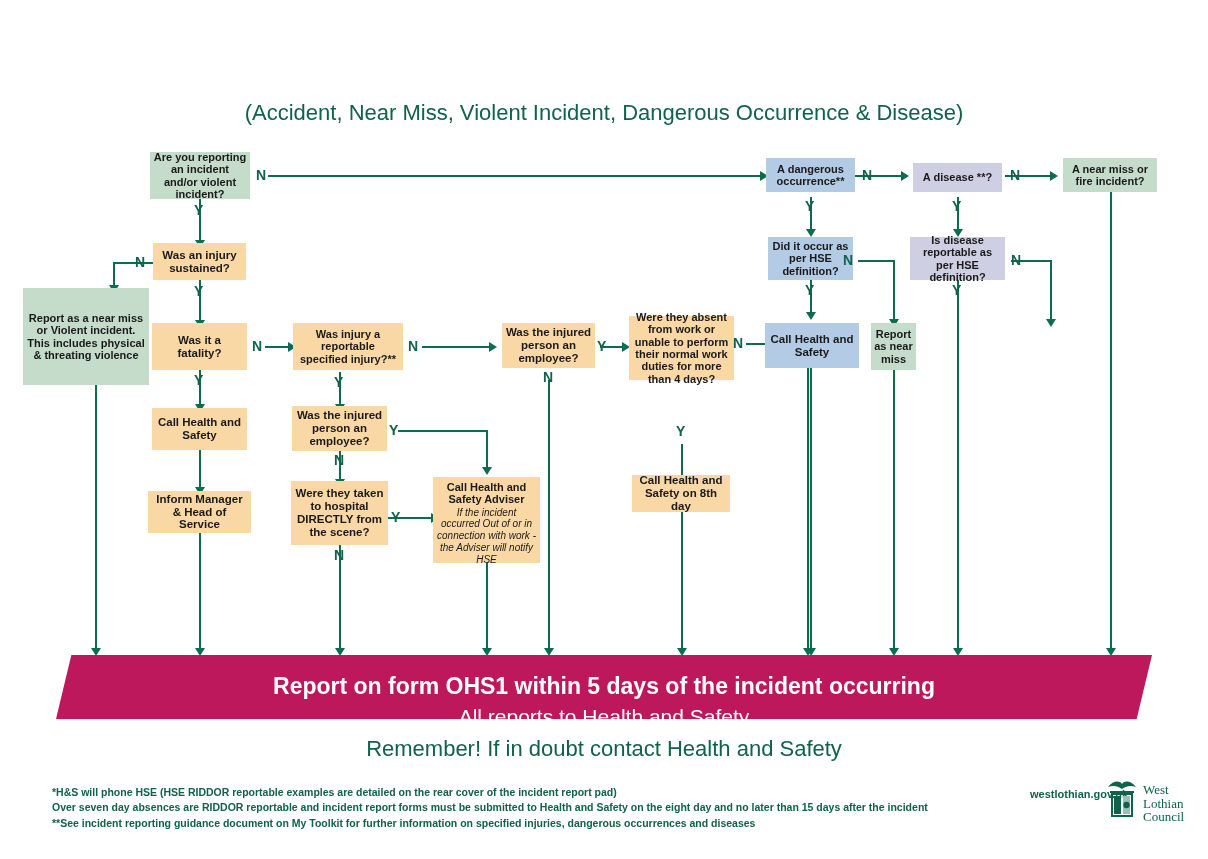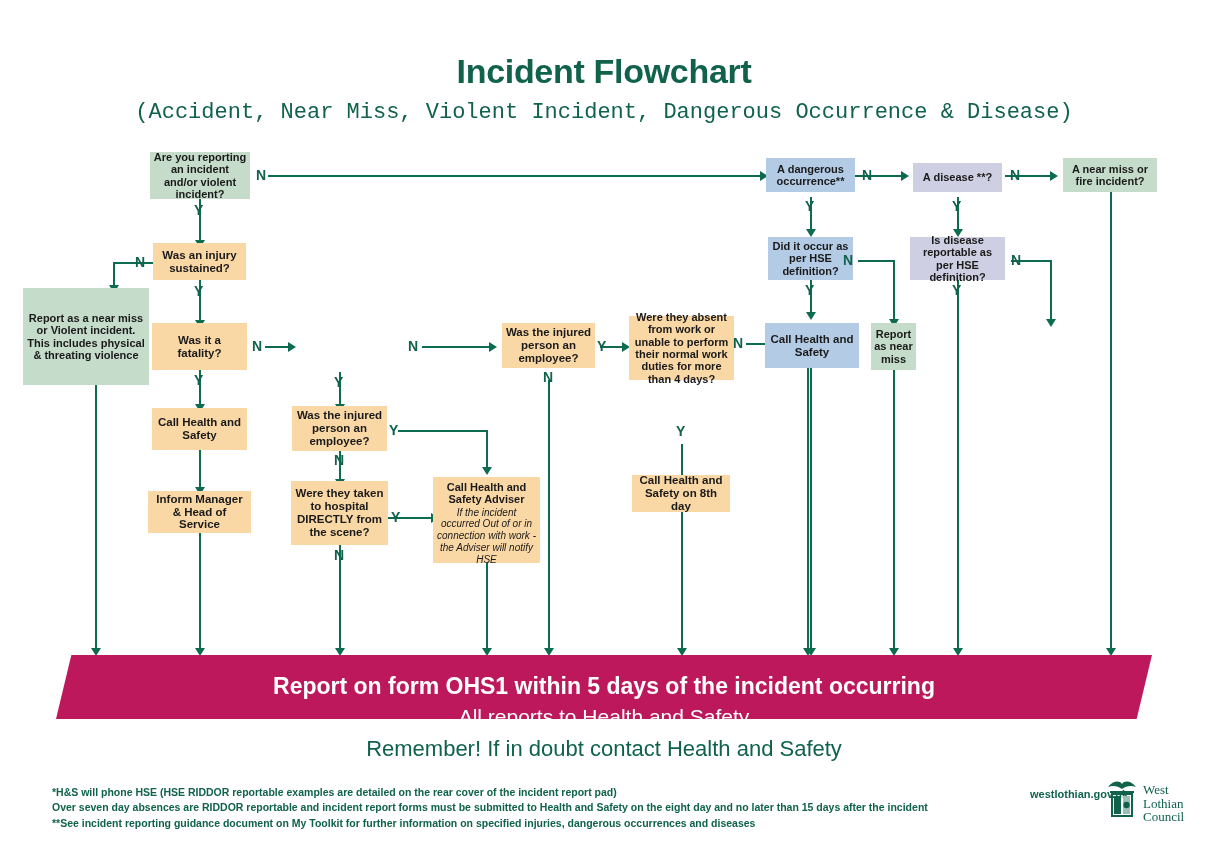--- a/index.html
+++ b/index.html
@@ -4,21 +4,21 @@
 <style>
   html,body{margin:0;padding:0;background:#ffffff;}
   body{width:1208px;height:859px;position:relative;overflow:hidden;
        font-family:"Liberation Sans","DejaVu Sans",sans-serif;}
 
   #stage{position:absolute;left:0;top:0;width:1208px;height:859px;}
 
   .title{position:absolute;left:0;top:52px;width:1208px;text-align:center;
          color:#10624B;font-size:34px;font-weight:bold;letter-spacing:-0.3px;}
   .subtitle{position:absolute;left:0;top:100px;width:1208px;text-align:center;
-         color:#10624B;font-size:22px;font-weight:normal;font-family:Liberation Mono, monospace;}
+         color:#10624B;font-size:22px;font-weight:normal;}
 
   
   .box{position:absolute;box-sizing:border-box;display:flex;align-items:center;
        justify-content:center;text-align:center;font-weight:bold;color:#1a1a1a;
        line-height:1.12;padding:2px 3px;}
   .box span{display:block;width:100%;}
   .green{background:#c5dccb;}
   .orange{background:#fad8a6;}
   .blue{background:#b4cbe6;}
   .lav{background:#cfcfe3;}
@@ -52,21 +52,20 @@
   .logo-text{position:absolute;color:#10624B;font-weight:bold;font-size:11px;}
   .logo-crest{position:absolute;}
   .logo-name{position:absolute;color:#10624B;font-size:13px;line-height:1.05;
              font-family:"Liberation Serif","DejaVu Serif",serif;}
 </style>
 </head>
 <body>
 
 <div id="stage">
 
-  <div class="title">Incident Flowchart</div>
   <div class="subtitle">(Accident, Near Miss, Violent Incident, Dangerous Occurrence &amp; Disease)</div>
 
   <div class="ln hl" style="left:268px;top:175px;width:498px;"></div>
   <div class="arrow-r" style="left:760px;top:171px;"></div>
 
   <div class="ln vl" style="left:199px;top:199px;height:44px;"></div>
   <div class="arrow-d" style="left:195px;top:240px;"></div>
 
   <div class="ln hl" style="left:113px;top:262px;width:40px;"></div>
   <div class="ln vl" style="left:113px;top:262px;height:26px;"></div>
@@ -180,20 +179,23 @@
     </div>
 
   <div class="box orange" style="left:152px;top:408px;width:95px;height:42px;font-size:11.5px;">
     <span>Call Health and Safety</span>
     </div>
 
   <div class="box orange" style="left:148px;top:491px;width:103px;height:42px;font-size:11.5px;">
     <span>Inform Manager &amp; Head of Service</span>
     </div>
 
+  <div class="box orange" style="left:293px;top:323px;width:110px;height:47px;font-size:11px;">
+    <span>Was injury a reportable specified injury?**</span>
+    </div>
 
   <div class="box orange" style="left:292px;top:406px;width:95px;height:45px;font-size:11.5px;">
     <span>Was the injured person an employee?</span>
     </div>
 
   <div class="box orange" style="left:291px;top:481px;width:97px;height:64px;font-size:11.5px;">
     <span>Were they taken to hospital DIRECTLY from the scene?</span>
     </div>
 
   <div class="box orange" style="left:502px;top:323px;width:93px;height:45px;font-size:11.5px;">

